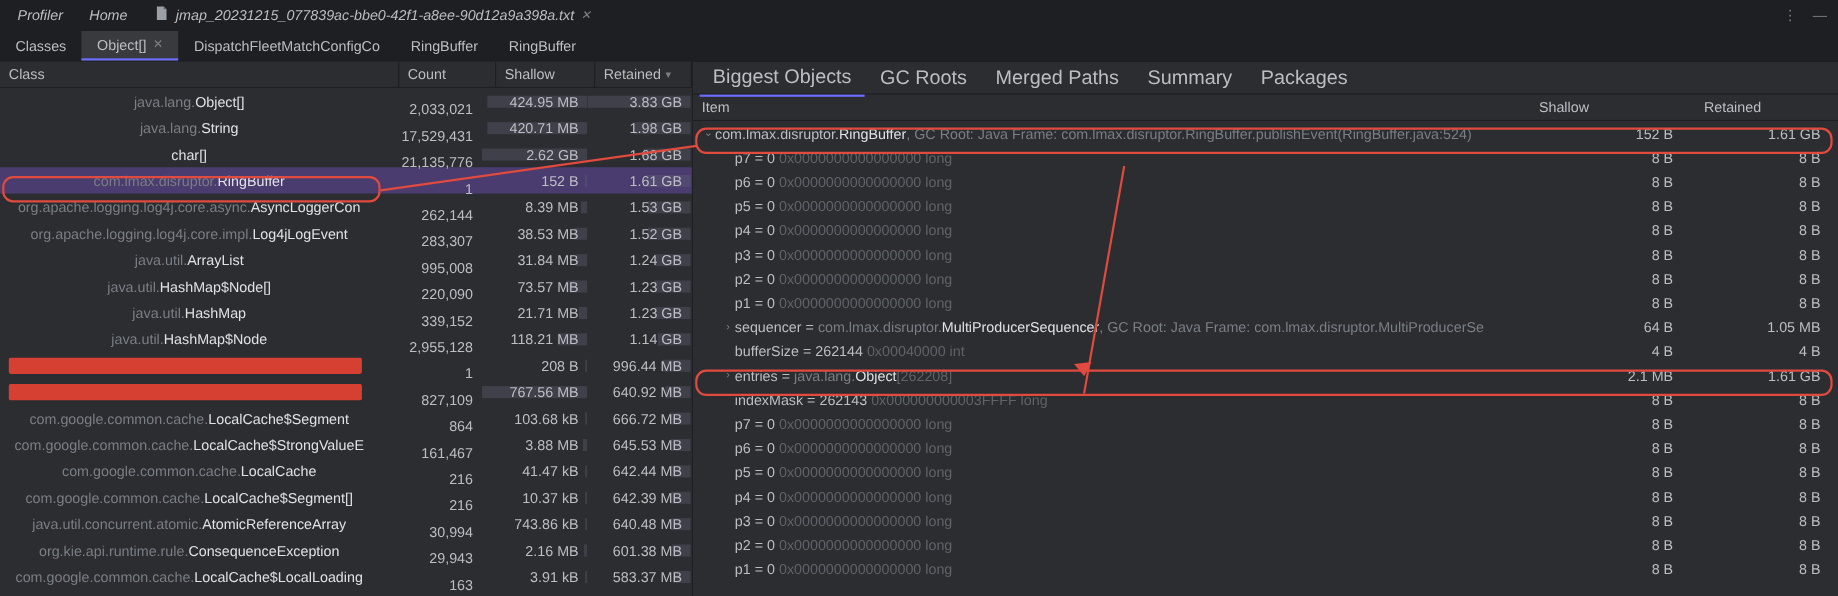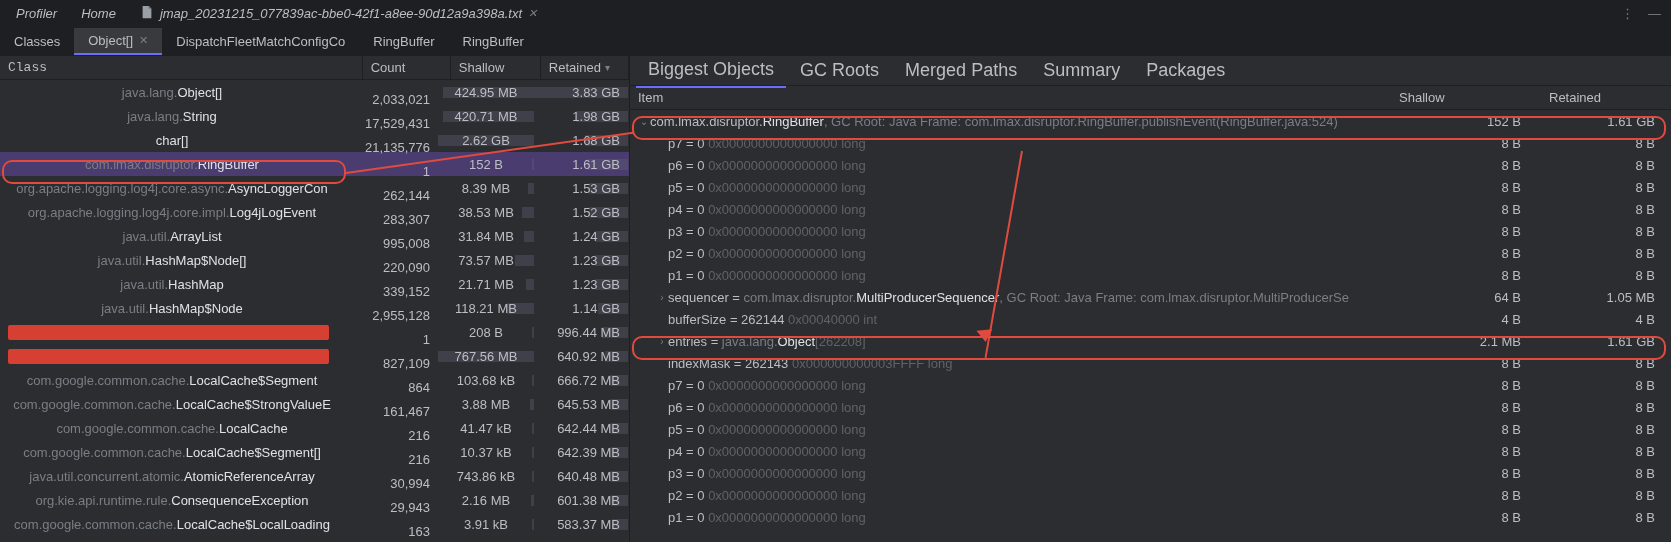--- a/index.html
+++ b/index.html
@@ -98,38 +98,38 @@
     height: 24px;
     font-size: 13px;
   }
   .col-headers > div {
     padding: 4px 8px;
     border-right: 1px solid var(--border);
     color: var(--text);
     display:flex;
     align-items:center;
   }
-  .col-class { width: 391px; font-family: Liberation Mono, monospace; }
+  .col-class { width: 391px; }
   .col-count { width: 94px; }
   .col-shallow { width: 96px; }
   .col-retained { width: 94px; }
   .arrow-dn::after { content: " ▾"; color: var(--text-dim); font-size:10px; margin-left:4px;}
   .rows { flex: 1; overflow: hidden; }
   .row {
     display: flex;
     height: 24px;
     align-items: center;
     font-size: 13px;
     position: relative;
   }
   .row.selected { background: var(--bg-selected); }
   .cell { padding: 0 8px; text-align: right; position: relative; overflow: hidden; white-space: nowrap;}
   .cell-class { width: 344px; text-align: center; overflow: hidden; text-overflow: ellipsis; white-space: nowrap; }
   .cell-count { width: 94px; margin-top: 14px; }
-  .cell-shallow { width: 96px; text-align: center; }
+  .cell-shallow { width: 96px; }
   .cell-retained { width: 94px; }
   .cell-bar {
     position: absolute;
     right: 0; top: 2px; bottom: 2px;
     background: rgba(100,100,120,0.35);
     z-index: 0;
   }
   .cell-text { position: relative; z-index: 1; }
   .dim { color: var(--text-dim); }
   .bold { color: var(--text-white); font-weight: 500; }

